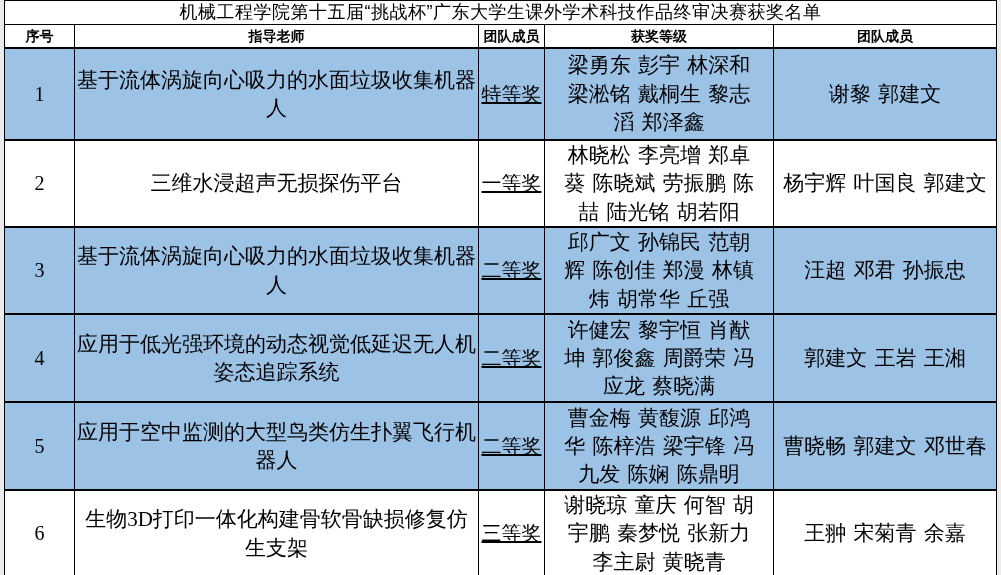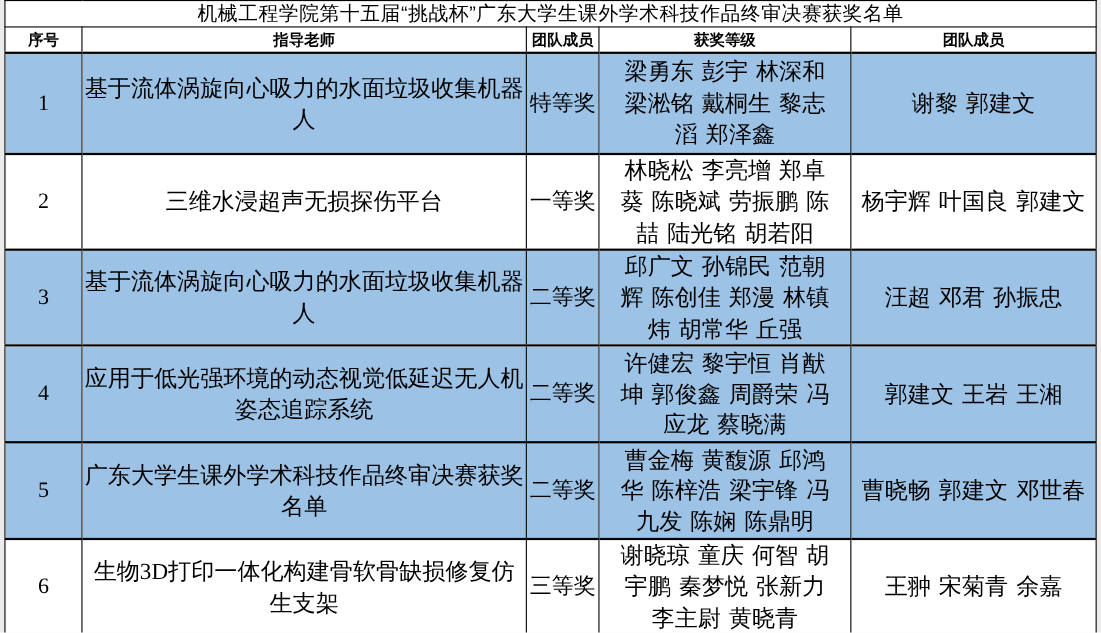--- a/index.html
+++ b/index.html
@@ -56,21 +56,21 @@
   tbody td {
     border-top-width: 2px;
     border-bottom-width: 2px;
     text-align: center;
     font-size: 21px;
     line-height: 1.35;
     padding: 0 2px;
     word-spacing: 2px;
   }
   td.c-no { font-size: 20px; }
-  td.c-award { font-size: 20px; padding: 0; word-spacing: 0; }
+  td.c-award { font-size: 20px; padding: 0; word-spacing: 0; text-decoration: underline; }
   td.c-members { padding: 0 18px; }
   td.c-advisors { padding: 0 2px; }
   tr.data-row { background: var(--row-plain); }
   tr.data-row.shaded { background: var(--row-highlight); }
   tr.r1 { height: 92px; }
   tr.r2 { height: 87px; }
   tr.r3 { height: 85px; }
   tr.r4 { height: 88px; }
   tr.r5 { height: 88px; }
   tr.r6 { height: 87px; }
@@ -123,21 +123,21 @@
       </tr>
       <tr class="data-row r4 shaded">
         <td class="c-no">4</td>
         <td class="c-title">应用于低光强环境的动态视觉低延迟无人机姿态追踪系统</td>
         <td class="c-award">二等奖</td>
         <td class="c-members">许健宏 黎宇恒 肖猷坤 郭俊鑫 周爵荣 冯应龙 蔡晓满</td>
         <td class="c-advisors">郭建文 王岩 王湘</td>
       </tr>
       <tr class="data-row r5 shaded">
         <td class="c-no">5</td>
-        <td class="c-title">广东大学生课外学术科技作品终审决赛获奖名单</td>
+        <td class="c-title">应用于空中监测的大型鸟类仿生扑翼飞行机器人</td>
         <td class="c-award">二等奖</td>
         <td class="c-members">曹金梅 黄馥源 邱鸿华 陈梓浩 梁宇锋 冯九发 陈娴 陈鼎明</td>
         <td class="c-advisors">曹晓畅 郭建文 邓世春</td>
       </tr>
       <tr class="data-row r6">
         <td class="c-no">6</td>
         <td class="c-title">生物3D打印一体化构建骨软骨缺损修复仿生支架</td>
         <td class="c-award">三等奖</td>
         <td class="c-members">谢晓琼 童庆 何智 胡宇鹏 秦梦悦 张新力 李主尉 黄晓青</td>
         <td class="c-advisors">王翀 宋菊青 余嘉</td>

